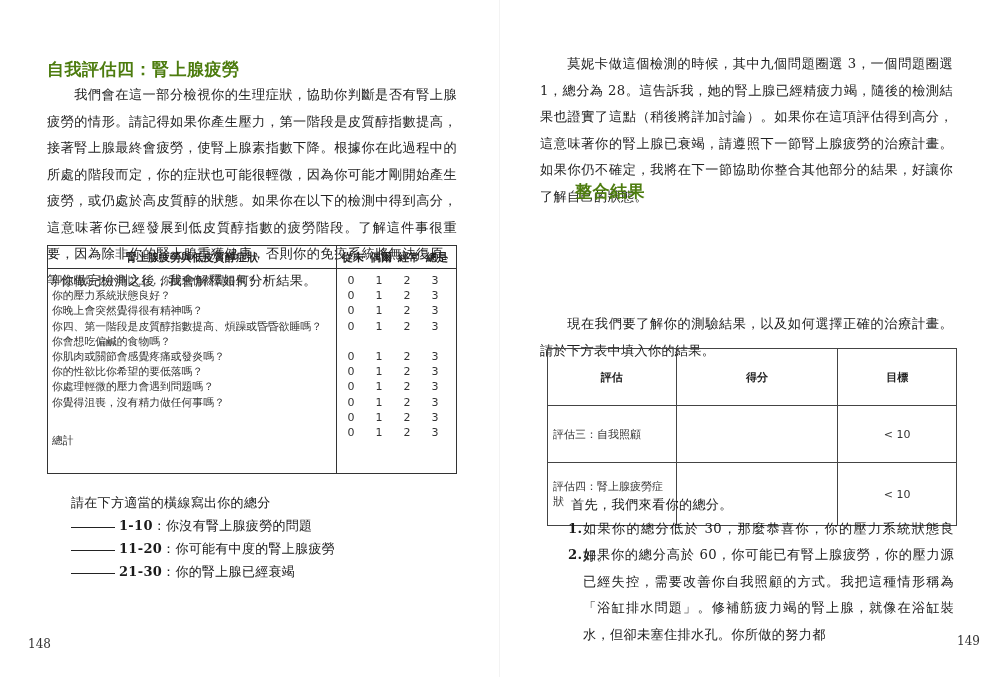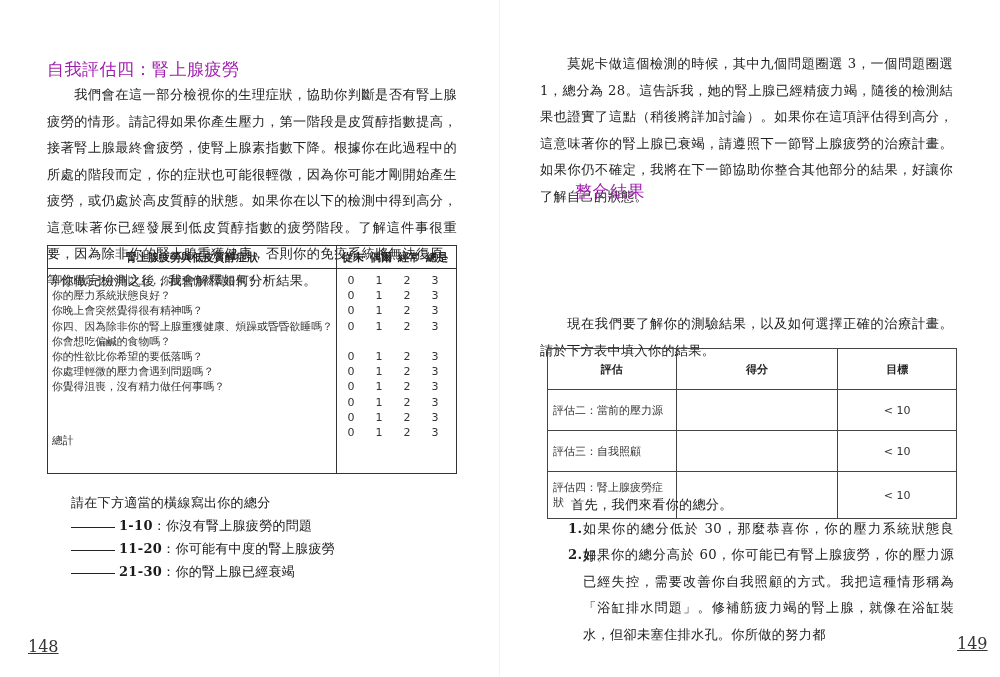--- a/index.html
+++ b/index.html
@@ -7,21 +7,21 @@
     width: 1000px; height: 677px; background: #ffffff; position: relative; overflow: hidden;
     font-family: "DejaVu Serif", "Liberation Serif", serif; color: #1a1a1a;
   }
   .page { position: absolute; top: 0; height: 677px; }
   .page-left { left: 0; width: 500px; }
   .page-right { left: 500px; width: 500px; }
   .gutter { position: absolute; left: 499px; top: 0; width: 1px; height: 677px; background: #f3f3f3; }
 
   .heading {
     position: absolute; font-family: "DejaVu Sans", "Liberation Sans", sans-serif;
-    font-weight: normal; font-size: 17px; letter-spacing: 0.5px; color: #a21caf;
+    font-weight: bold; font-size: 17px; letter-spacing: 0.5px; color: #4d7c0f;
   }
   .para {
     position: absolute; font-size: 13.2px; line-height: 26.5px; text-align: justify;
     letter-spacing: 0.3px; color: #222;
   }
   .para .indent { display: inline-block; width: 27px; }
 
   
   .sym-table {
     position: absolute; left: 47px; top: 245px; width: 410px; height: 229px;
@@ -40,28 +40,28 @@
   .score-list { position: absolute; left: 296px; top: 27px; width: 110px; }
   .score-row { position: relative; height: 15.2px; line-height: 15.2px; }
   .score-row.blank { height: 15.2px; }
   .score-row span { position: absolute; width: 14px; text-align: center; font-size: 11px; }
 
   .fill-intro { position: absolute; left: 71px; top: 494px; font-size: 13px; letter-spacing: 0.3px; }
   .fill-line { position: absolute; left: 71px; font-size: 13px; letter-spacing: 0.3px; white-space: nowrap; }
   .fill-line .blank { display: inline-block; width: 44px; border-bottom: 1px solid #222; margin-right: 4px; vertical-align: 2px; height: 9px; }
   .fill-line .range { font-weight: bold; }
 
-  .page-num { position: absolute; font-size: 16px; color: #333; text-decoration: underline; }
+  .page-num { position: absolute; font-size: 12px; color: #333; }
 
   
   .res-table {
     position: absolute; left: 547px; top: 348px; width: 410px; height: 130px;
     border-collapse: collapse; font-family: "DejaVu Sans", "Liberation Sans", sans-serif; font-size: 11px; color: #333;
   }
-  .res-table th, .res-table td { border: 1.2px solid #444; padding: 8px 5px; height: 24px; }
+  .res-table th, .res-table td { border: 1.2px solid #444; padding: 16px 5px; height: 24px; }
   .res-table th { font-weight: bold; font-size: 11px; color: #222; text-align: center; }
   .res-table td.c1 { text-align: left; width: 120px; }
   .res-table td.c2 { width: 154px; }
   .res-table td.c3 { text-align: center; width: 110px; }
 
   .list-item { position: absolute; font-size: 13.2px; line-height: 26.5px; letter-spacing: 0.3px; text-align: justify; }
   .list-item .num { font-weight: bold; position: absolute; left: 0; top: 0; }
 </style>
 </head>
 <body>
@@ -76,22 +76,23 @@
       <div class="h-opt" style="left:294px;">從未</div>
       <div class="h-opt" style="left:322px;">偶爾</div>
       <div class="h-opt" style="left:350px;">經常</div>
       <div class="h-opt" style="left:378px;">總是</div>
     </div>
     <div class="sym-divider"></div>
     <div class="q-list" id="q-list">
         <div class="q-item">即使睡足七小時以上，你醒來仍然覺得累？</div>
         <div class="q-item">你的壓力系統狀態良好？</div>
         <div class="q-item">你晚上會突然覺得很有精神嗎？</div>
-        <div class="q-item">你四、因為除非你的腎上腺重獲健康、煩躁或昏昏欲睡嗎？</div>
+        <div class="q-item">你四、第一階段是皮質醇指數提高、煩躁或昏昏欲睡嗎？</div>
         <div class="q-item">你會想吃偏鹹的食物嗎？</div>
+        <div class="q-item">你肌肉或關節會感覺疼痛或發炎嗎？</div>
         <div class="q-item">你的性欲比你希望的要低落嗎？</div>
         <div class="q-item">你處理輕微的壓力會遇到問題嗎？</div>
         <div class="q-item">你覺得沮喪，沒有精力做任何事嗎？</div>
       </div>
     <div class="q-total">總計</div>
     <div class="score-list" id="score-list">
         <div class="score-row">
           <span style="left: 0px;">0</span>
           <span style="left: 28px;">1</span>
           <span style="left: 56px;">2</span>
@@ -179,25 +180,20 @@
 
   <table class="res-table" style="left:47px;">
     <thead>
       <tr>
         <th>評估</th>
         <th>得分</th>
         <th>目標</th>
       </tr>
     </thead>
     <tbody>
-      <tr>
-        <td class="c1">評估二：當前的壓力源</td>
-        <td class="c2"></td>
-        <td class="c3">&lt; 10</td>
-      </tr>
       <tr>
         <td class="c1">評估三：自我照顧</td>
         <td class="c2"></td>
         <td class="c3">&lt; 10</td>
       </tr>
       <tr>
         <td class="c1">評估四：腎上腺疲勞症狀</td>
         <td class="c2"></td>
         <td class="c3">&lt; 10</td>
       </tr>

